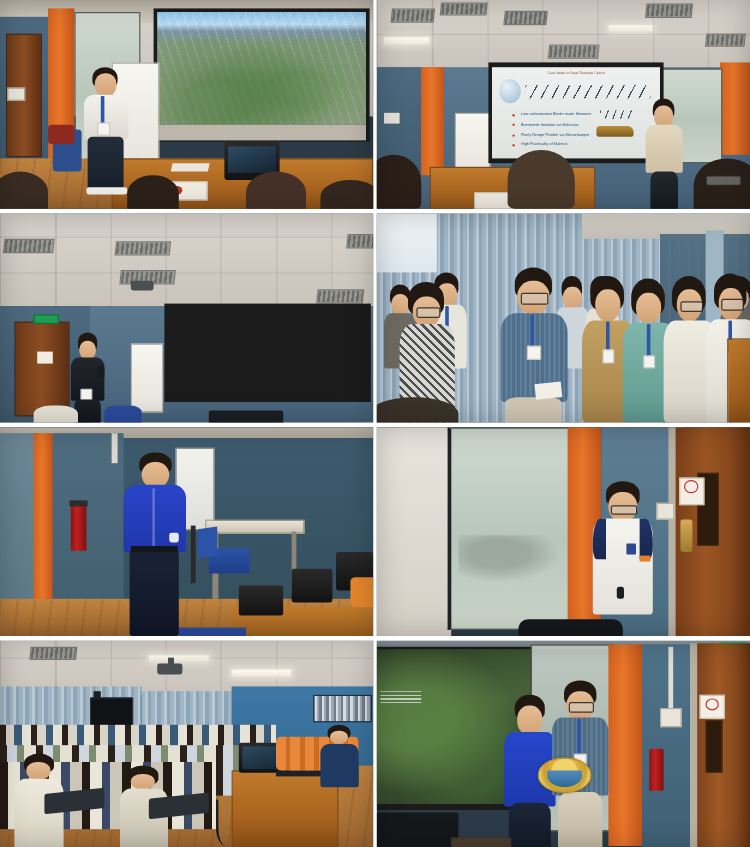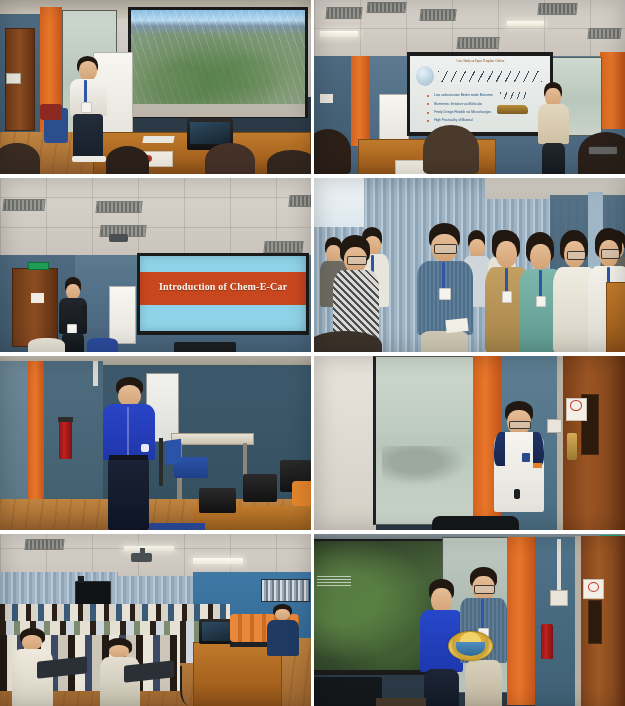--- a/index.html
+++ b/index.html
@@ -298,23 +298,20 @@
     <div class="layer projector" style="left:35%;top:32%;width:6%;height:5%"></div>
 
     <div class="layer wall-steel" style="left:0;top:44%;right:0;bottom:0"></div>
     <div class="layer wall-blue" style="left:0;top:44%;width:24%;height:56%"></div>
     <div class="layer" style="left:4%;top:52%;width:14%;height:44%;background:linear-gradient(90deg,#6d3a18,#8c4d22,#5c2e12);border:1px solid #4a2510"></div>
     <div class="layer" style="left:9%;top:48%;width:6%;height:4%;background:#1f9d55;border:1px solid #0f6e39"></div>
     <div class="layer" style="left:10%;top:66%;width:4%;height:6%;background:#f0ece2"></div>
     <div class="layer flipchart" style="left:35%;top:62%;width:8%;height:32%"></div>
 
     <div class="layer screen-frame" style="left:44%;top:43%;right:0.5%;height:47%"></div>
-    <div class="layer slide-chemecar" style="left:45%;top:45%;right:1.5%;height:43%">
-      <div class="slide-title">Introduction of Chem-E-Car</div>
-    </div>
 
     <div class="person" style="left:19%;top:57%;width:9%;height:43%">
       <div class="hair" style="left:20%;top:0;width:58%;height:21%"></div>
       <div class="face" style="left:24%;top:9%;width:50%;height:22%"></div>
       <div class="torso" style="left:0;top:28%;width:100%;height:48%;background:linear-gradient(180deg,#22262c,#15181d)"></div>
       <div class="badge" style="left:30%;top:62%;width:26%;height:11%"></div>
       <div class="torso" style="left:12%;top:74%;width:76%;height:28%;background:linear-gradient(180deg,#1c2128,#12161b)"></div>
     </div>
     <div class="layer" style="left:26%;top:73%;width:2%;height:6%;background:#1a1d20;border-radius:1px"></div>
 

